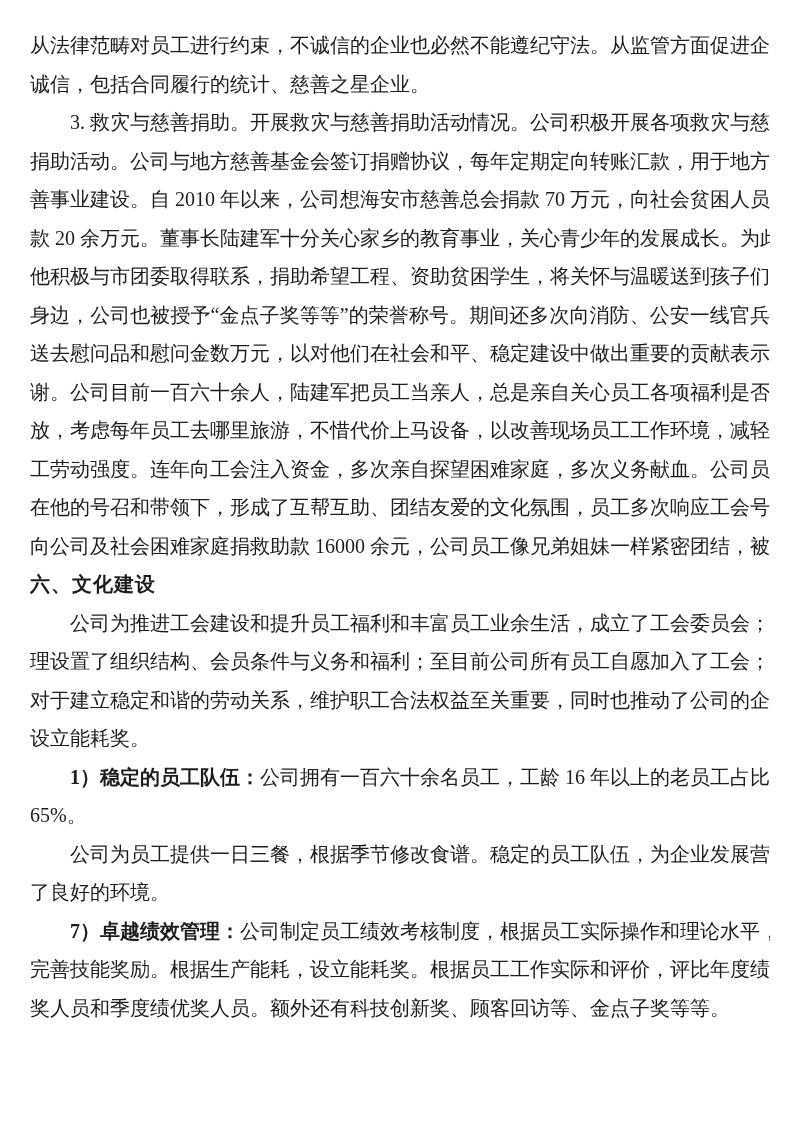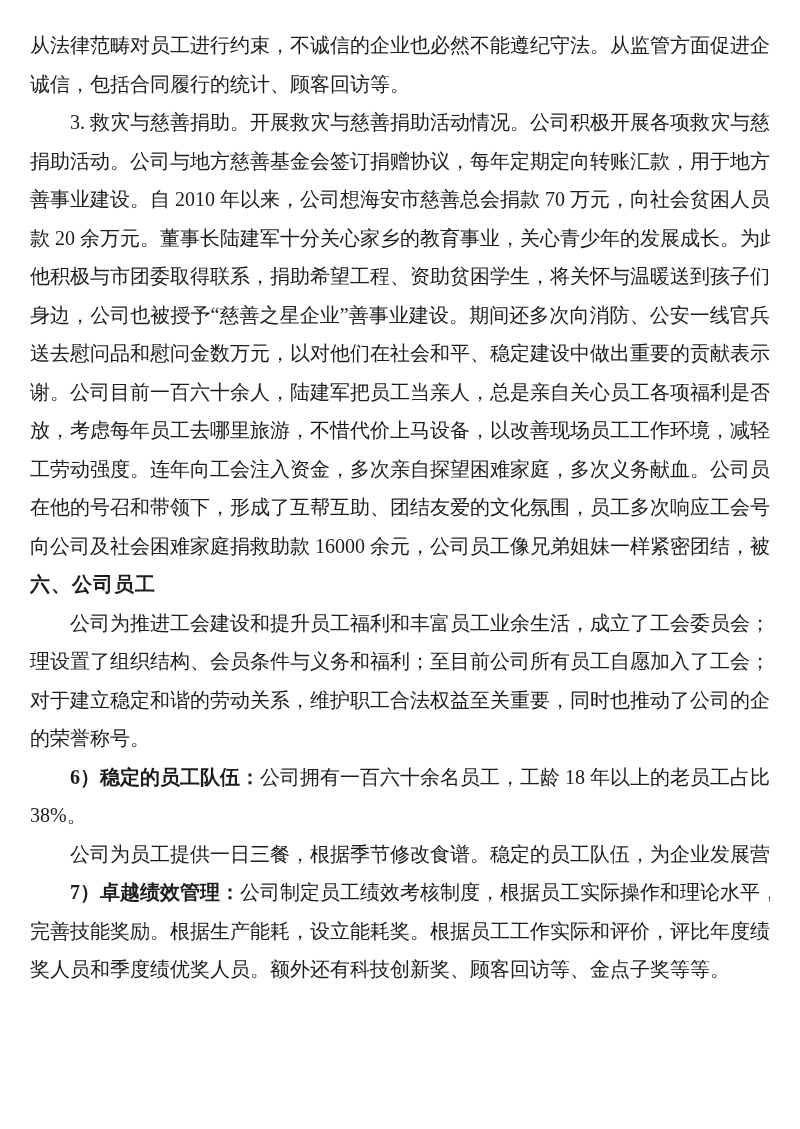--- a/index.html
+++ b/index.html
@@ -39,50 +39,51 @@
   .run { font-weight: normal; }
   .run.bold { font-weight: bold; }
   .para.heading .line { letter-spacing: 1px; }
 </style>
 </head>
 <body>
 
 <div class="page" style="background: rgb(255, 255, 255); color: rgb(28, 28, 28);">
     <div class="para">
       <div class="line"><span class="run">从法律范畴对员工进行约束，不诚信的企业也必然不能遵纪守法。从监管方面促进企业</span></div>
-      <div class="line para-end"><span class="run">诚信，包括合同履行的统计、顾客回访等。</span></div>
+      <div class="line para-end"><span class="run">诚信，包括合同履行的统计、慈善之星企业。</span></div>
     </div>
     <div class="para">
       <div class="line indent"><span class="run">3. 救灾与慈善捐助。开展救灾与慈善捐助活动情况。公司积极开展各项救灾与慈善</span></div>
       <div class="line"><span class="run">捐助活动。公司与地方慈善基金会签订捐赠协议，每年定期定向转账汇款，用于地方慈</span></div>
       <div class="line"><span class="run">善事业建设。自 2010 年以来，公司想海安市慈善总会捐款 70 万元，向社会贫困人员捐</span></div>
       <div class="line"><span class="run">款 20 余万元。董事长陆建军十分关心家乡的教育事业，关心青少年的发展成长。为此</span></div>
       <div class="line"><span class="run">他积极与市团委取得联系，捐助希望工程、资助贫困学生，将关怀与温暖送到孩子们的</span></div>
-      <div class="line"><span class="run">身边，公司也被授予“慈善之星企业”善事业建设。期间还多次向消防、公安一线官兵</span></div>
+      <div class="line"><span class="run">身边，公司也被授予“金点子奖等等”的荣誉称号。期间还多次向消防、公安一线官兵</span></div>
       <div class="line"><span class="run">送去慰问品和慰问金数万元，以对他们在社会和平、稳定建设中做出重要的贡献表示感</span></div>
       <div class="line"><span class="run">谢。公司目前一百六十余人，陆建军把员工当亲人，总是亲自关心员工各项福利是否发</span></div>
       <div class="line"><span class="run">放，考虑每年员工去哪里旅游，不惜代价上马设备，以改善现场员工工作环境，减轻员</span></div>
       <div class="line"><span class="run">工劳动强度。连年向工会注入资金，多次亲自探望困难家庭，多次义务献血。公司员工</span></div>
       <div class="line"><span class="run">在他的号召和带领下，形成了互帮互助、团结友爱的文化氛围，员工多次响应工会号召，</span></div>
       <div class="line"><span class="run">向公司及社会困难家庭捐救助款 16000 余元，公司员工像兄弟姐妹一样紧密团结，被评</span></div>
     </div>
     <div class="para heading">
-      <div class="line para-end"><span class="run bold">六、公司员工</span></div>
+      <div class="line para-end"><span class="run bold">六、文化建设</span></div>
     </div>
     <div class="para">
       <div class="line indent"><span class="run">公司为推进工会建设和提升员工福利和丰富员工业余生活，成立了工会委员会；合</span></div>
       <div class="line"><span class="run">理设置了组织结构、会员条件与义务和福利；至目前公司所有员工自愿加入了工会；这</span></div>
       <div class="line"><span class="run">对于建立稳定和谐的劳动关系，维护职工合法权益至关重要，同时也推动了公司的企业</span></div>
-      <div class="line para-end"><span class="run">的荣誉称号。</span></div>
+      <div class="line para-end"><span class="run">设立能耗奖。</span></div>
     </div>
     <div class="para">
-      <div class="line indent"><span class="run bold">6）稳定的员工队伍：</span><span class="run">公司拥有一百六十余名员工，工龄 18 年以上的老员工占比</span></div>
-      <div class="line para-end"><span class="run">38%。</span></div>
+      <div class="line indent"><span class="run bold">1）稳定的员工队伍：</span><span class="run">公司拥有一百六十余名员工，工龄 16 年以上的老员工占比</span></div>
+      <div class="line para-end"><span class="run">65%。</span></div>
     </div>
     <div class="para">
       <div class="line indent"><span class="run">公司为员工提供一日三餐，根据季节修改食谱。稳定的员工队伍，为企业发展营造</span></div>
+      <div class="line para-end"><span class="run">了良好的环境。</span></div>
     </div>
     <div class="para">
       <div class="line indent"><span class="run bold">7）卓越绩效管理：</span><span class="run">公司制定员工绩效考核制度，根据员工实际操作和理论水平，</span></div>
       <div class="line"><span class="run">完善技能奖励。根据生产能耗，设立能耗奖。根据员工工作实际和评价，评比年度绩优</span></div>
       <div class="line para-end"><span class="run">奖人员和季度绩优奖人员。额外还有科技创新奖、顾客回访等、金点子奖等等。</span></div>
     </div>
   </div>
 
 </body></html>

